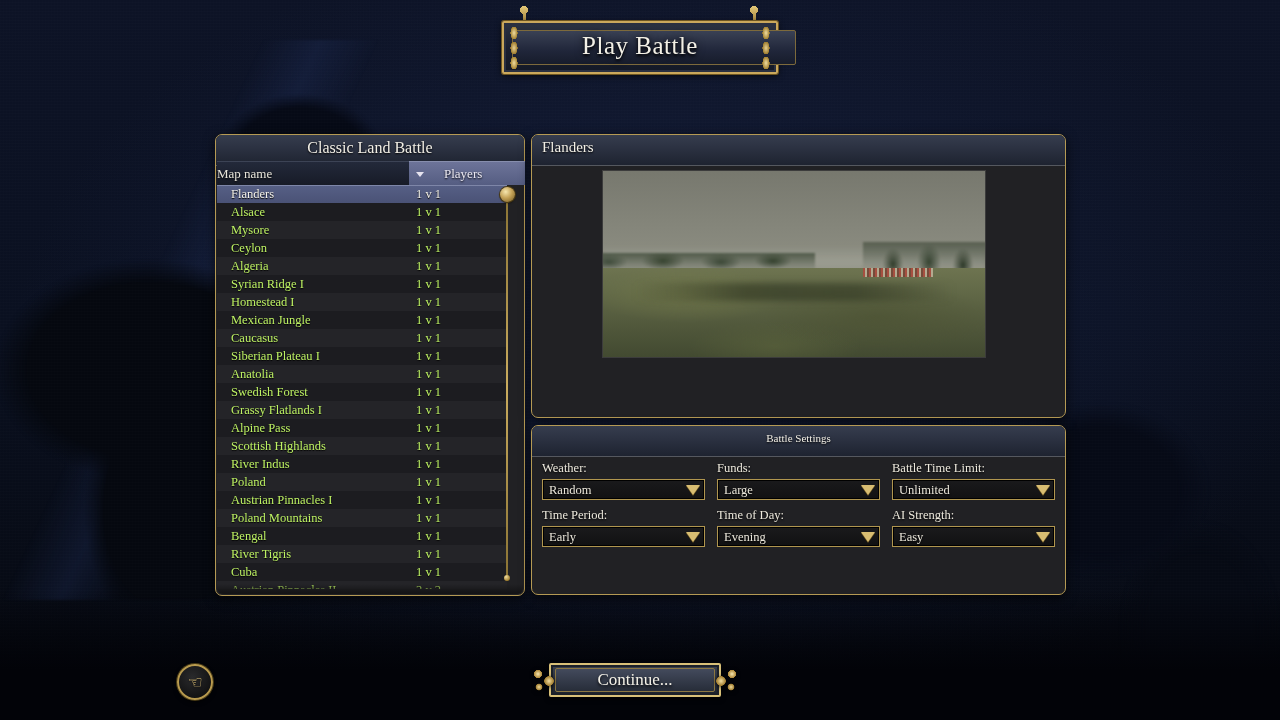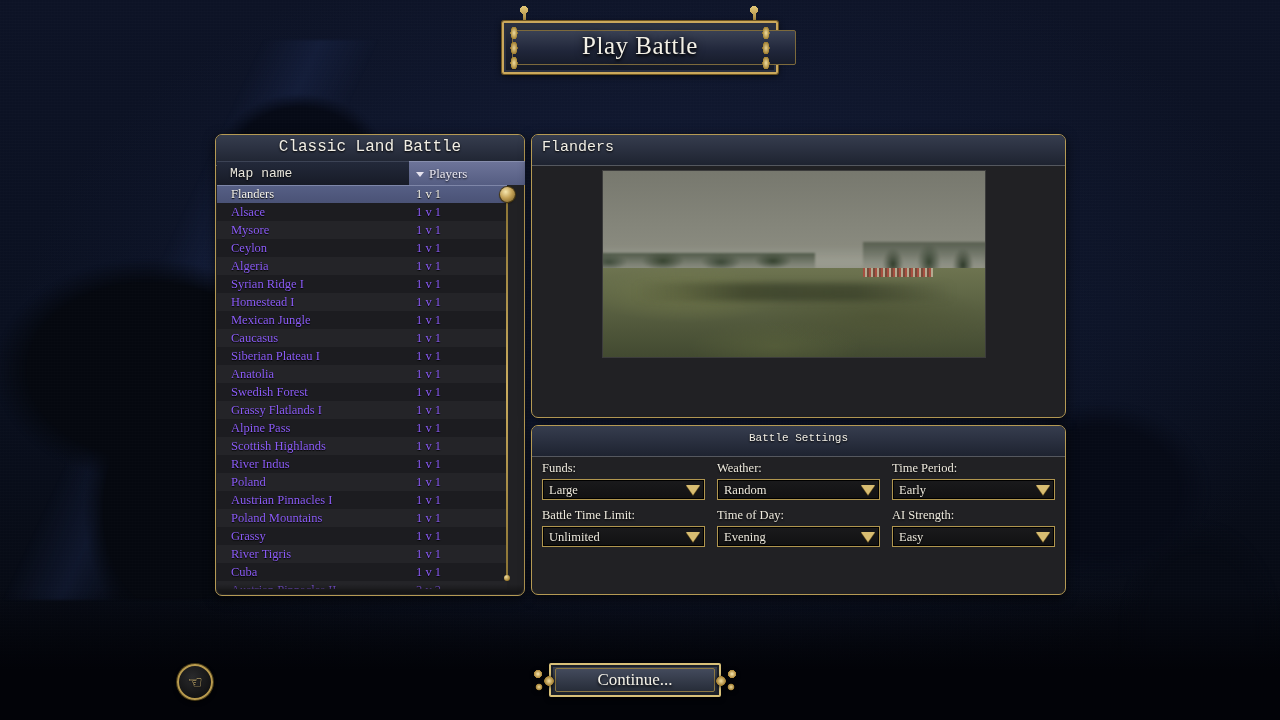--- a/index.html
+++ b/index.html
@@ -103,55 +103,53 @@
     border-radius:7px;
     box-shadow:0 3px 12px rgba(0,0,0,.65);
   }
   .panel-head {
     height:31px; line-height:25px; text-align:center;
     font-size:15px; color:#f2efe6;
     background:linear-gradient(180deg,#363d4e 0%, #2b3141 45%, #1e2330 100%);
     border-bottom:1px solid #55585f;
     border-radius:6px 6px 0 0;
     text-shadow:0 1px 2px #000;
-    font-family:Liberation Mono, monospace;
   }
 
   
   #list-panel { left:215px; top:134px; width:310px; height:462px; }
   #list-head { font-size:16px; }
   #col-head {
     position:absolute; left:1px; top:26px; width:308px; height:24px;
     display:flex; font-size:13px;
   }
   #col-mapname {
-    flex:0 0 192px; padding-left:13px; line-height:24px;
+    flex:0 0 192px; line-height:24px;
     background:linear-gradient(180deg,#23293a 0%, #171b27 100%);
     color:#e9e6dc; text-shadow:0 1px 2px #000;
     border-top:1px solid #3c4355;
-    font-family:Liberation Mono, monospace;
   }
   #col-players {
     flex:1; line-height:24px; padding-left:7px;
     background:linear-gradient(180deg,#6d7499 0%, #555d82 100%);
     color:#eceaf4; text-shadow:0 1px 2px #000;
     border-top:1px solid #878ead;
-    display:flex; align-items:center; gap:5px;
+    display:flex; align-items:center; gap:20px;
   }
   .sort-caret {
     width:0;height:0;border-left:4px solid transparent;border-right:4px solid transparent;
     border-top:5px solid #e6e3ef; margin-top:2px;
   }
   #rows {
     position:absolute; left:1px; top:50px; width:290px; bottom:6px;
     overflow:hidden;
   }
   .row {
     height:18px; display:flex; font-size:12.5px; align-items:center;
-    color:#8b5cf6; text-shadow:0 1px 1px #000;
+    color:#bef264; text-shadow:0 1px 1px #000;
   }
   .row:nth-child(odd)  { background:#242428; }
   .row:nth-child(even) { background:#1c1c20; }
   .row.sel {
     background:linear-gradient(180deg,#565f85 0%, #4a5276 100%);
     color:#f4f2ea; border-top:1px solid #7e86a8;
   }
   .row .nm  { flex:0 0 192px; padding-left:14px; }
   .row .pl  { flex:1; padding-left:7px; }
 
@@ -410,21 +408,21 @@
       </div>
       <div class="row">
         <span class="nm">Austrian Pinnacles I</span>
         <span class="pl">1 v 1</span>
       </div>
       <div class="row">
         <span class="nm">Poland Mountains</span>
         <span class="pl">1 v 1</span>
       </div>
       <div class="row">
-        <span class="nm">Grassy</span>
+        <span class="nm">Bengal</span>
         <span class="pl">1 v 1</span>
       </div>
       <div class="row">
         <span class="nm">River Tigris</span>
         <span class="pl">1 v 1</span>
       </div>
       <div class="row">
         <span class="nm">Cuba</span>
         <span class="pl">1 v 1</span>
       </div>
@@ -452,48 +450,48 @@
     <div class="field"></div>
     <div class="shadowband"></div>
     <div class="troops"></div>
   </div>
 </div>
 
 <div id="settings-panel" class="panel">
   <div id="settings-head" class="panel-head">Battle Settings</div>
   <div id="settings-grid">
       <div>
+        <div class="field-label">Weather:</div>
+        <div class="dropdown">
+          <div class="val">Random</div>
+          <div class="arrow"></div>
+        </div>
+      </div>
+      <div>
         <div class="field-label">Funds:</div>
         <div class="dropdown">
           <div class="val">Large</div>
           <div class="arrow"></div>
         </div>
       </div>
       <div>
-        <div class="field-label">Weather:</div>
+        <div class="field-label">Battle Time Limit:</div>
         <div class="dropdown">
-          <div class="val">Random</div>
+          <div class="val">Unlimited</div>
           <div class="arrow"></div>
         </div>
       </div>
       <div>
         <div class="field-label">Time Period:</div>
         <div class="dropdown">
           <div class="val">Early</div>
           <div class="arrow"></div>
         </div>
       </div>
       <div>
-        <div class="field-label">Battle Time Limit:</div>
-        <div class="dropdown">
-          <div class="val">Unlimited</div>
-          <div class="arrow"></div>
-        </div>
-      </div>
-      <div>
         <div class="field-label">Time of Day:</div>
         <div class="dropdown">
           <div class="val">Evening</div>
           <div class="arrow"></div>
         </div>
       </div>
       <div>
         <div class="field-label">AI Strength:</div>
         <div class="dropdown">
           <div class="val">Easy</div>

